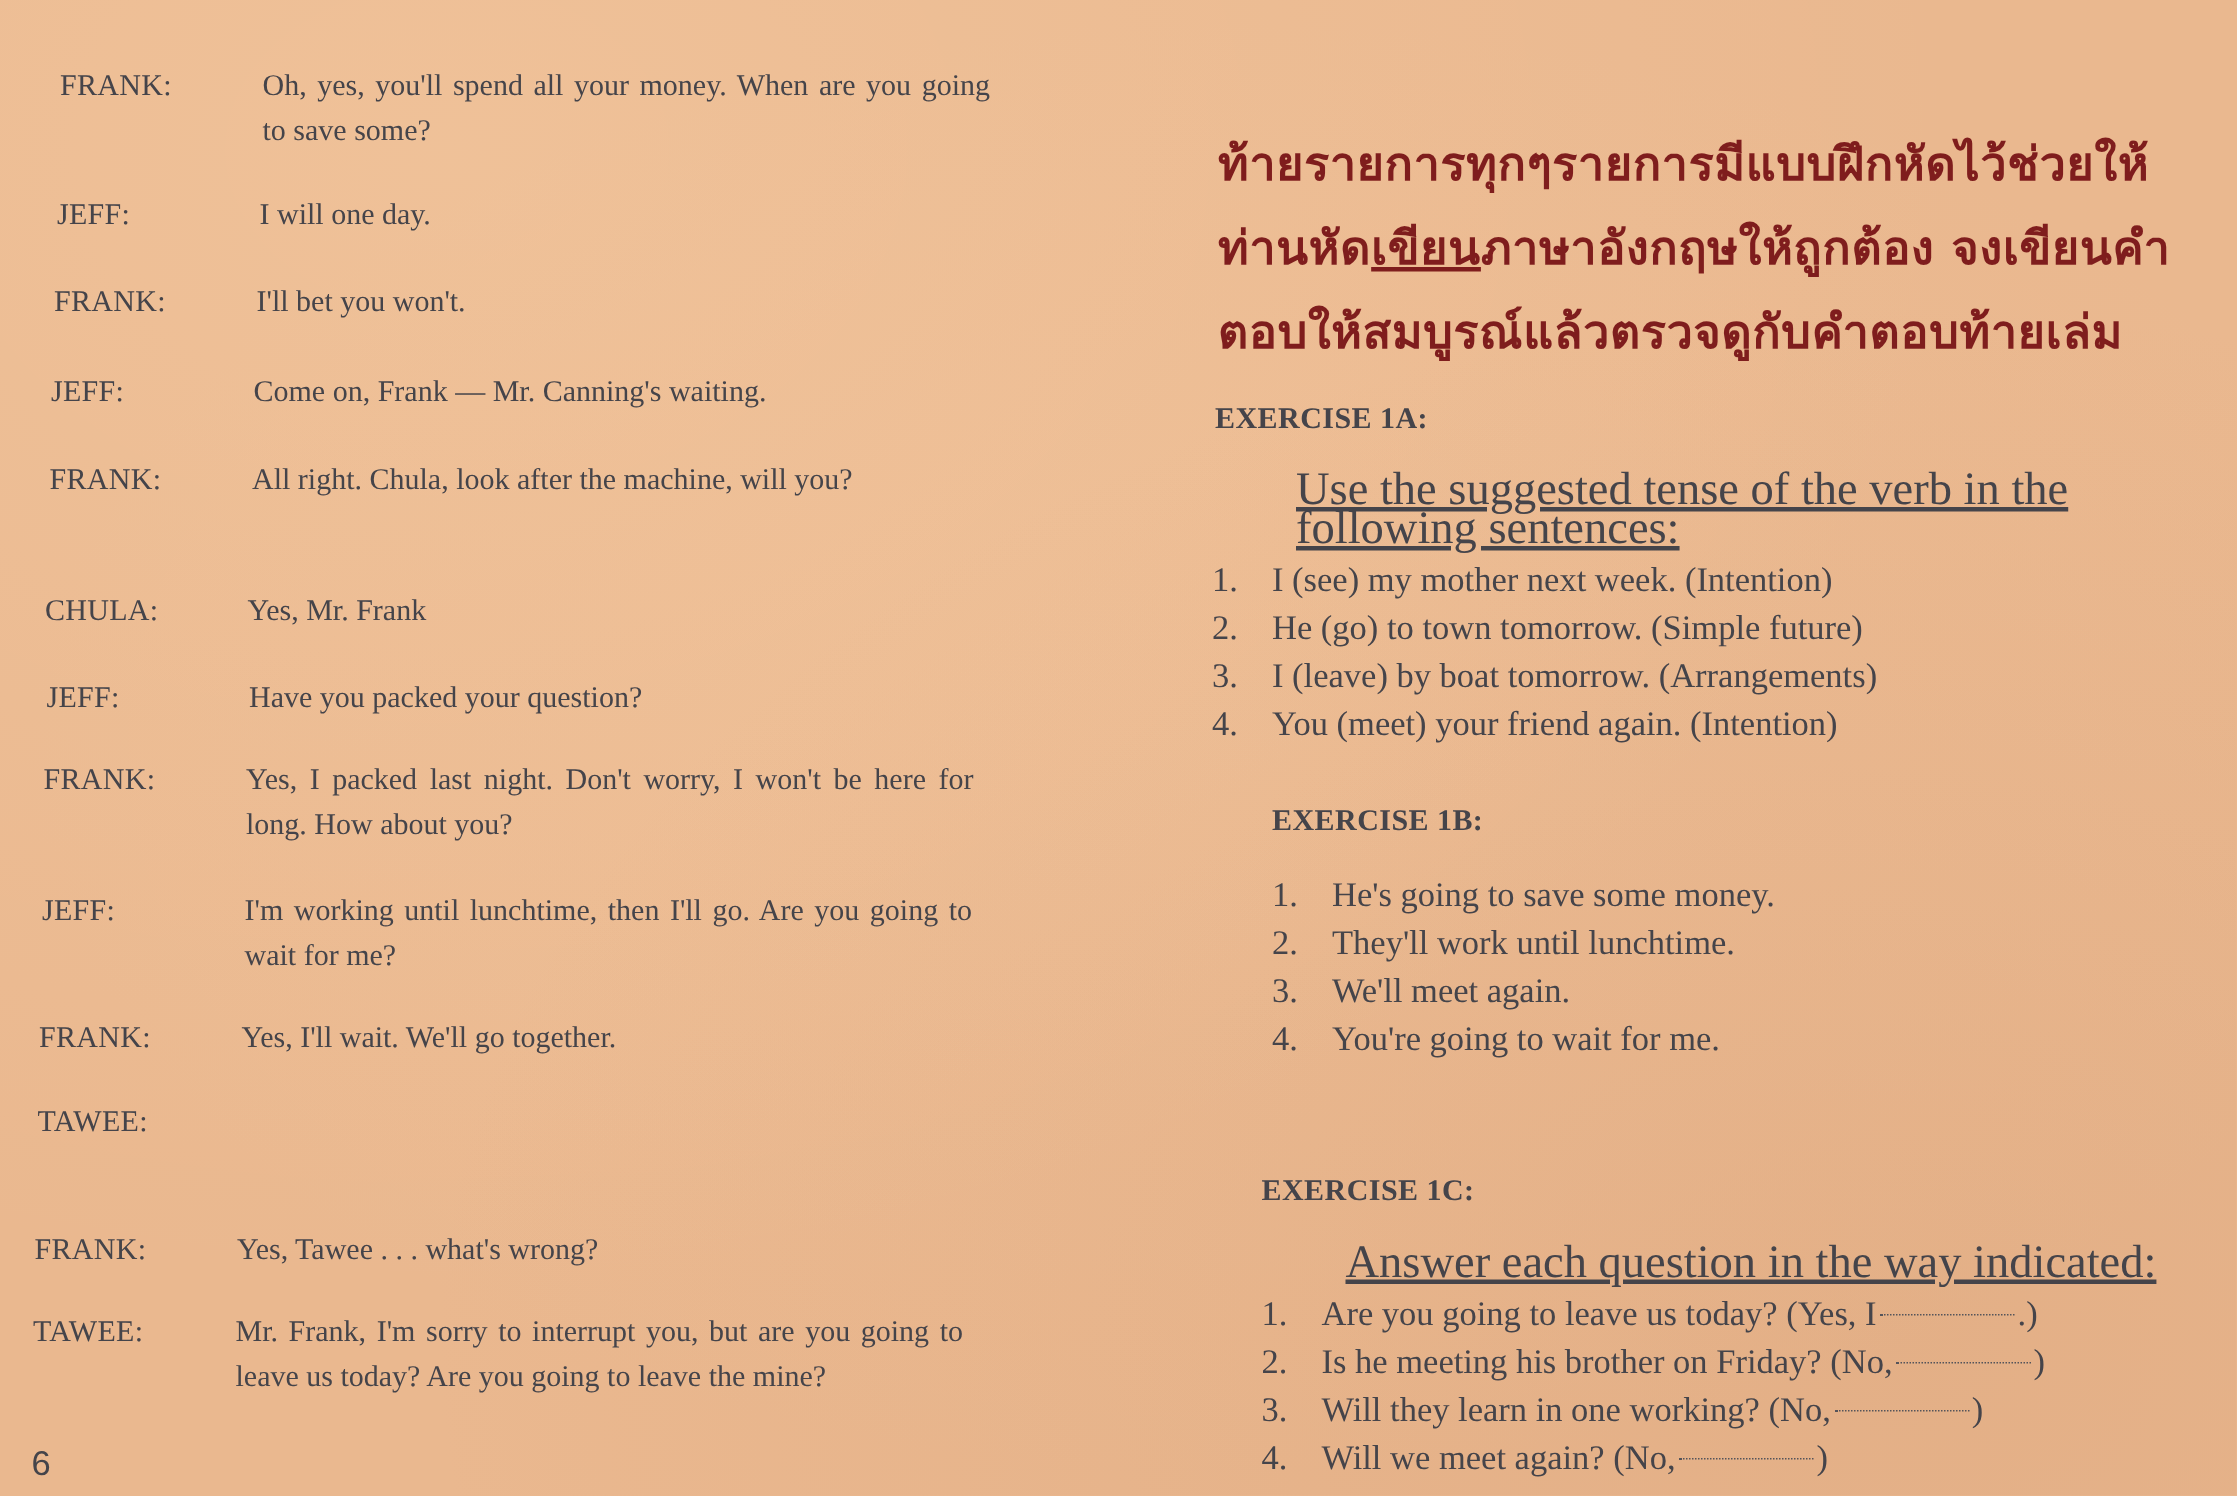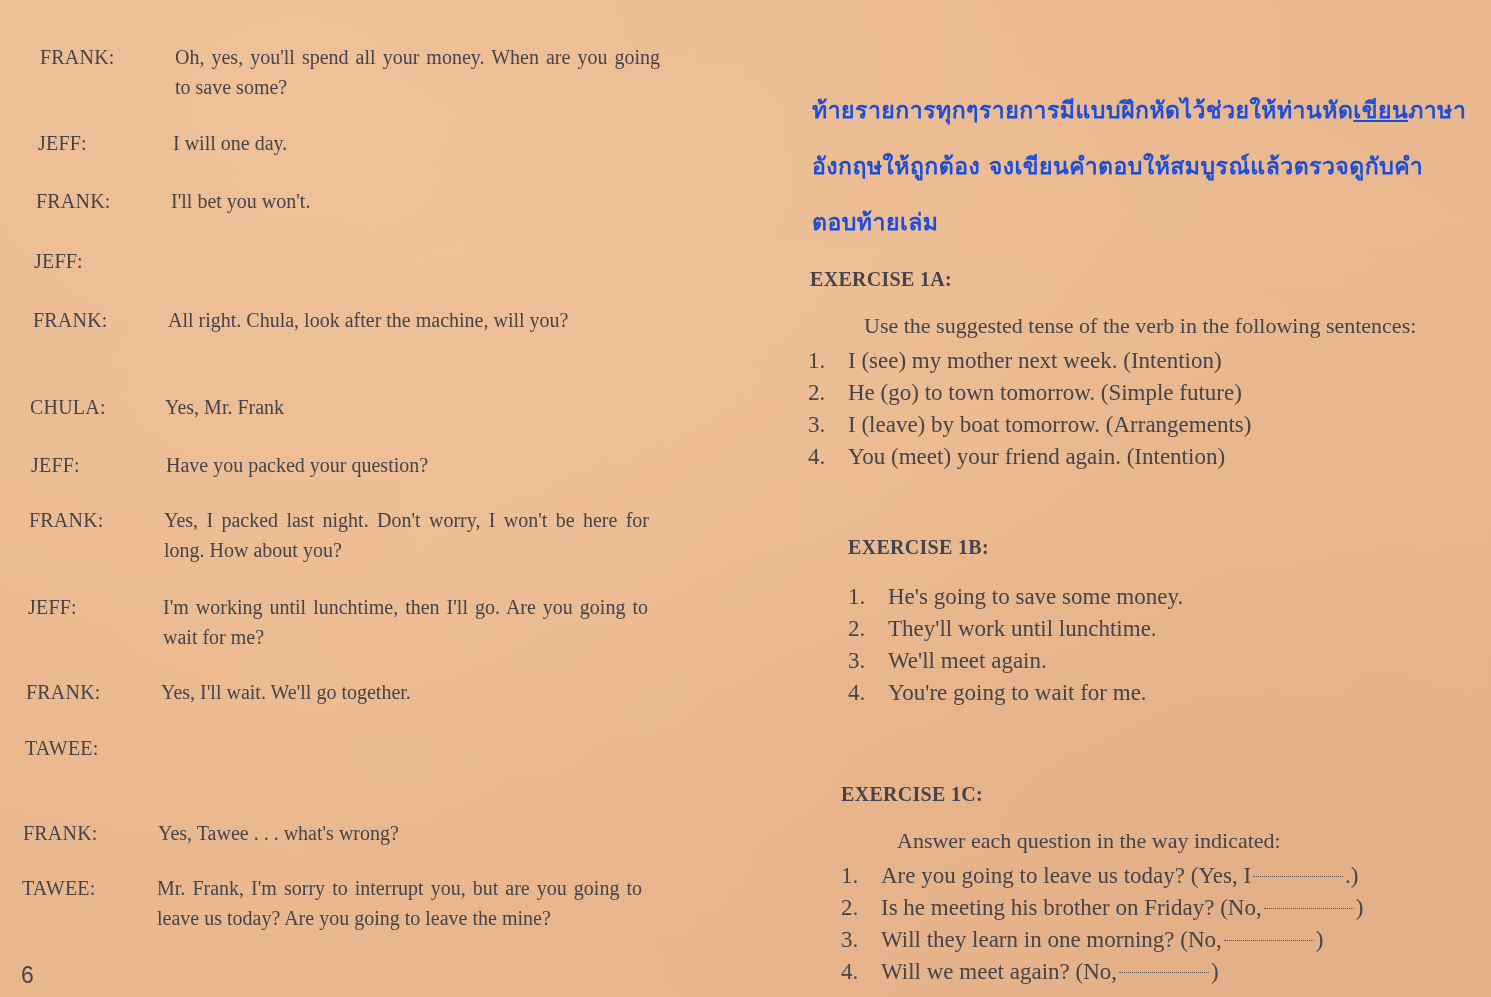--- a/index.html
+++ b/index.html
@@ -55,44 +55,45 @@
   }
 
   
   .thai-instruction {
     position: absolute;
     left: 812px;
     top: 82px;
     width: 655px;
     font-family: "DejaVu Sans", sans-serif;
     font-weight: bold;
-    font-size: 23px;
+    font-size: 31px;
     line-height: 56px;
-    color: #1d4ed8;
+    color: #7f1d1d;
     letter-spacing: 0.5px;
   }
   .thai-instruction .underline {
     text-decoration: underline;
   }
   .exercise {
     position: absolute;
     left: 805px;
     width: 650px;
   }
   .exercise-title {
     font-weight: bold;
     font-size: 20px;
     letter-spacing: 0.3px;
     margin-bottom: 22px;
   }
   .exercise-instruction {
-    font-size: 22px;
+    font-size: 31px;
     line-height: 26px;
     padding-left: 58px;
     margin-bottom: 6px;
+    text-decoration: underline;
   }
   .exercise-items {
     list-style: none;
     margin: 0;
     padding: 0;
   }
   .exercise-item {
     font-size: 23px;
     line-height: 32px;
     display: flex;
@@ -125,20 +126,21 @@
     <span class="speech">I will one day.</span>
   </div>
 
   <div class="dialogue-line" style="left:36px; top:186px;">
     <span class="speaker">FRANK:</span>
     <span class="speech">I'll bet you won't.</span>
   </div>
 
   <div class="dialogue-line" style="left:34px; top:246px;">
     <span class="speaker">JEFF:</span>
+    <span class="speech">Come on, Frank — Mr. Canning's waiting.</span>
   </div>
 
   <div class="dialogue-line" style="left:33px; top:305px;">
     <span class="speaker">FRANK:</span>
     <span class="speech">All right.  Chula, look after the machine, will you?</span>
   </div>
 
   <div class="dialogue-line" style="left:30px; top:392px;align-items:flex-end;">
     <span class="speaker">CHULA:</span>
     <span class="speech">Yes, Mr. Frank</span>
@@ -241,21 +243,21 @@
       <span>.)</span>
     </li>
     <li class="exercise-item">
       <span class="item-num">2.</span>
       <span>Is he meeting his brother on Friday?  (No,</span>
       <span class="blank"></span>
       <span>)</span>
     </li>
     <li class="exercise-item">
       <span class="item-num">3.</span>
-      <span>Will they learn in one morning?  (No,</span>
+      <span>Will they learn in one working?  (No,</span>
       <span class="blank"></span>
       <span>)</span>
     </li>
     <li class="exercise-item">
       <span class="item-num">4.</span>
       <span>Will we meet again?  (No,</span>
       <span class="blank"></span>
       <span>)</span>
     </li>
   </ul>

